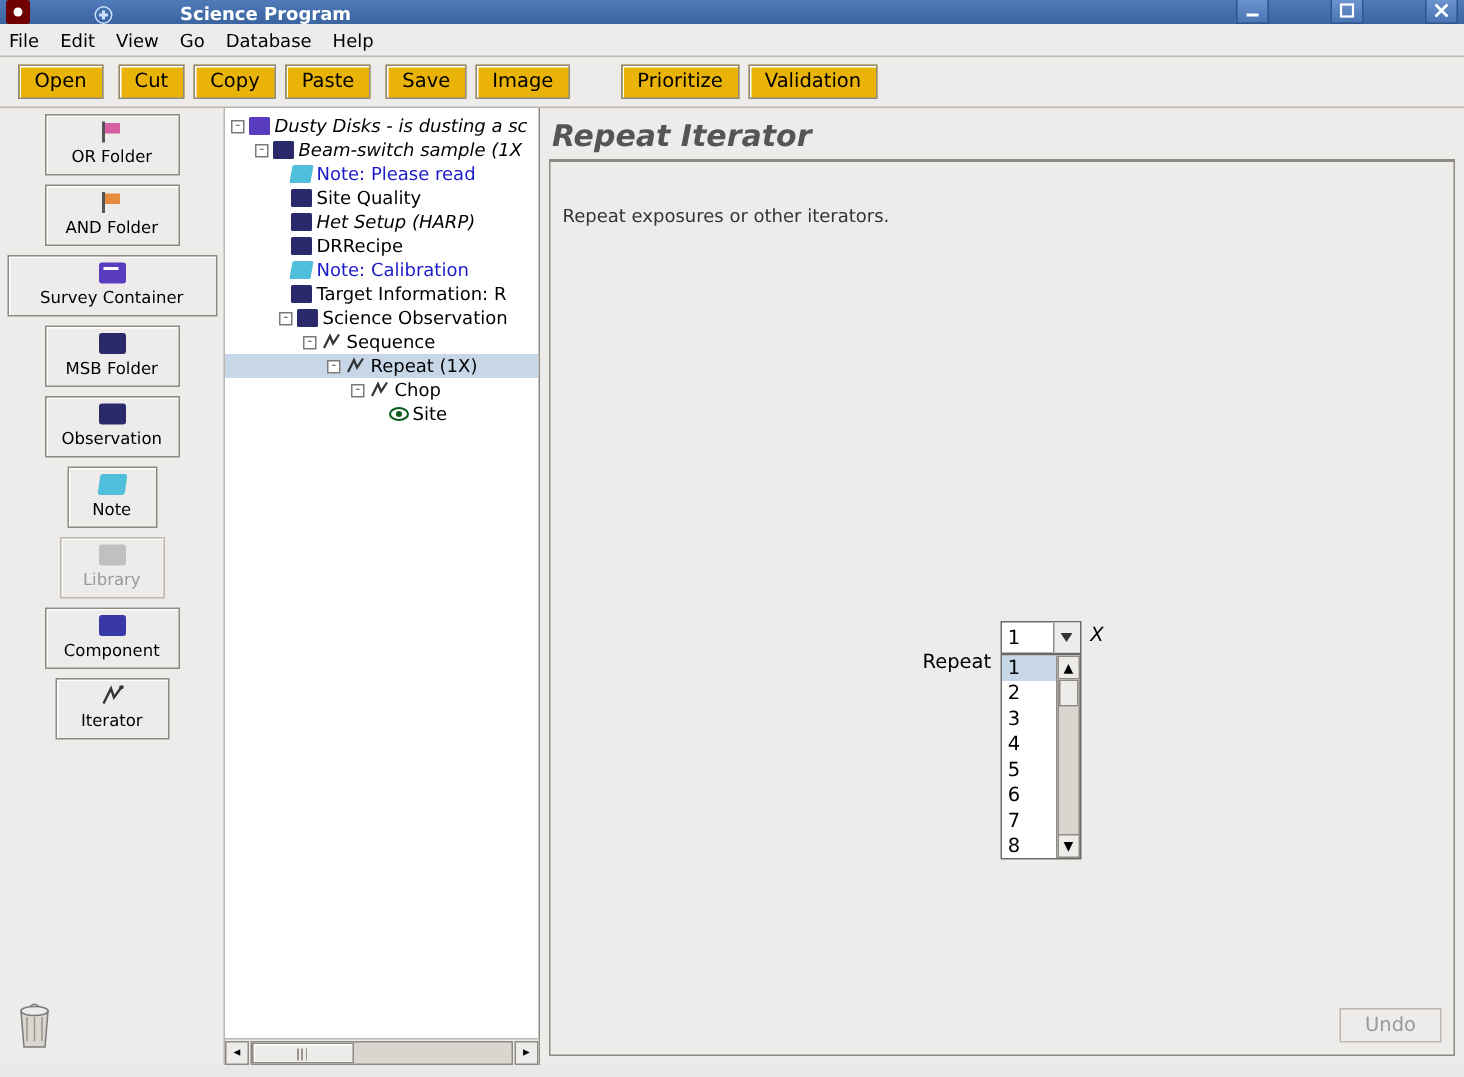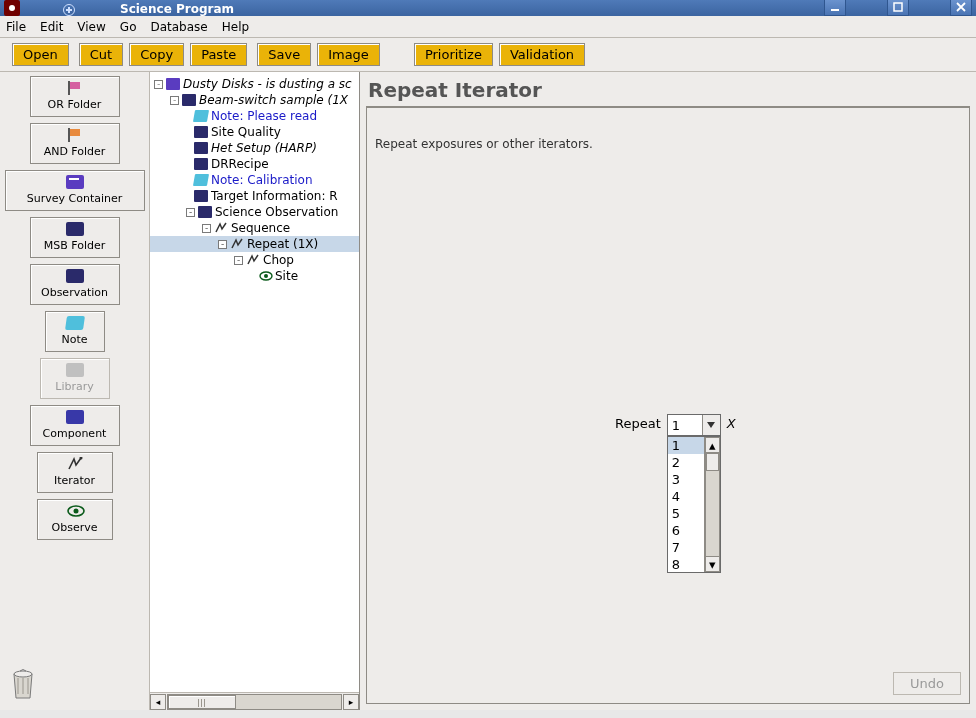--- a/index.html
+++ b/index.html
@@ -110,28 +110,28 @@
   .ticon.run svg{width:14px;height:12px;}
   .ticon.eye svg{width:16px;height:12px;}
   .tree-hscroll{height:18px;background:#eeecea;border-top:1px solid #bcb8b1;position:relative;display:flex;align-items:center;}
   .tree-hscroll .harrow{width:16px;height:16px;border:1px solid #8e8b85;background:#eeecea;display:flex;align-items:center;justify-content:center;font-size:9px;}
   .tree-hscroll .htrack{flex:1;height:16px;border:1px solid #8e8b85;margin:0 1px;background:#d9d6cf;position:relative;}
   .tree-hscroll .hthumb{position:absolute;left:0;top:0;height:14px;width:68px;background:#eeecea;border:1px solid #8e8b85;box-shadow:1px 1px 0 #fff inset;}
   .tree-hscroll .hthumb::after{content:"";position:absolute;left:50%;top:3px;width:8px;height:8px;margin-left:-4px;background:repeating-linear-gradient(90deg,#9a968e 0 1px,transparent 1px 3px);}
 
   
   .content-panel{flex:1;display:flex;flex-direction:column;padding:6px 6px 6px 6px;}
-  .content-title{font-size:20px;font-weight:bold;color:#555;border-bottom:2px solid #8e8b85;padding:0 0 4px 2px;}
+  .content-title{font-size:20px;font-weight:bold;font-style:italic;color:#555;border-bottom:2px solid #8e8b85;padding:0 0 4px 2px;}
   .content-box{
     flex:1;border:1px solid #8e8b85;border-top:none;background:#eeecea;margin-top:0;
     position:relative;
   }
   .content-desc{font-size:12px;padding:8px 8px;color:#333;margin-top:21px;}
   .repeat-block{position:absolute;top:306px;left:248px;display:flex;align-items:flex-start;font-size:13px;}
-  .repeat-label{margin-right:6px;margin-top:2px;}
+  .repeat-label{margin-right:6px;margin-top:20px;}
   .repeat-select{width:54px;height:22px;border:1px solid #6a6a6a;background:#fff;display:flex;align-items:center;}
   .repeat-select .val{flex:1;padding-left:4px;}
   .repeat-select .arrow{width:18px;height:20px;border-left:1px solid #8e8b85;background:#eeecea;display:flex;align-items:center;justify-content:center;}
   .repeat-select .arrow svg{width:8px;height:6px;}
   .repeat-x{margin-left:6px;margin-top:2px;font-style:italic;}
   .repeat-list{
     position:absolute;top:22px;left:0;width:54px;height:137px;
     border:1px solid #6a6a6a;background:#fff;display:flex;
   }
   .repeat-list .opts{flex:1;overflow:hidden;font-size:13px;}
@@ -238,29 +238,20 @@
       <span>Component</span>
     </div>
     <div class="pal-btn" style="width:76px">
       <div class="pal-icon iter">
         <svg viewBox="0 0 18 14">
             <path d="M3 12 L8 2 L10 8 L15 1" stroke="#333" stroke-width="1.6" fill="none"></path>
             <circle cx="15" cy="1" r="1.5" fill="#333"></circle>
           </svg>
       </div>
       <span>Iterator</span>
-    </div>
-    <div class="pal-btn" style="width:76px">
-      <div class="pal-icon eye">
-        <svg viewBox="0 0 20 14">
-            <ellipse cx="10" cy="7" rx="8" ry="5" fill="none" stroke="#0a5a1a" stroke-width="1.6"></ellipse>
-            <circle cx="10" cy="7" r="2.5" fill="#0a5a1a"></circle>
-          </svg>
-      </div>
-      <span>Observe</span>
     </div>
     <div class="trash">
       <svg viewBox="0 0 30 36">
         <path d="M6 10 L24 10 L22 34 L8 34 Z" fill="#d9d6cf" stroke="#7a7a7a"></path>
         <ellipse cx="15" cy="10" rx="9" ry="3" fill="#eeecea" stroke="#7a7a7a"></ellipse>
         <path d="M10 14 L10 30 M15 14 L15 30 M20 14 L20 30" stroke="#9a968e"></path>
         <path d="M12 7 Q15 4 18 7" fill="none" stroke="#7a7a7a"></path>
       </svg>
     </div>
   </div>

